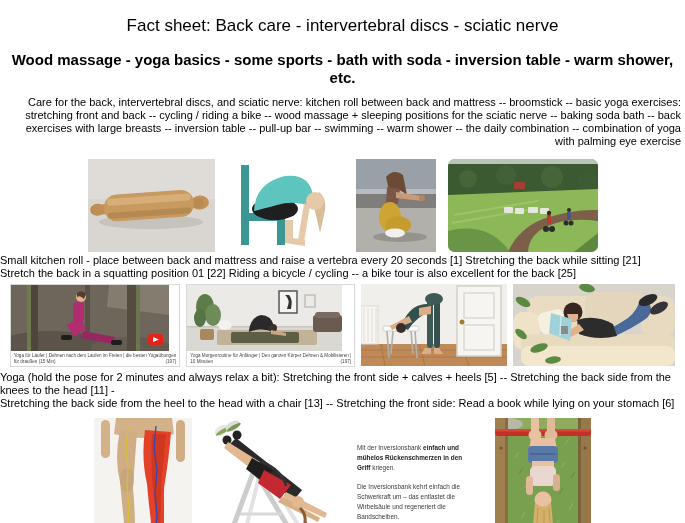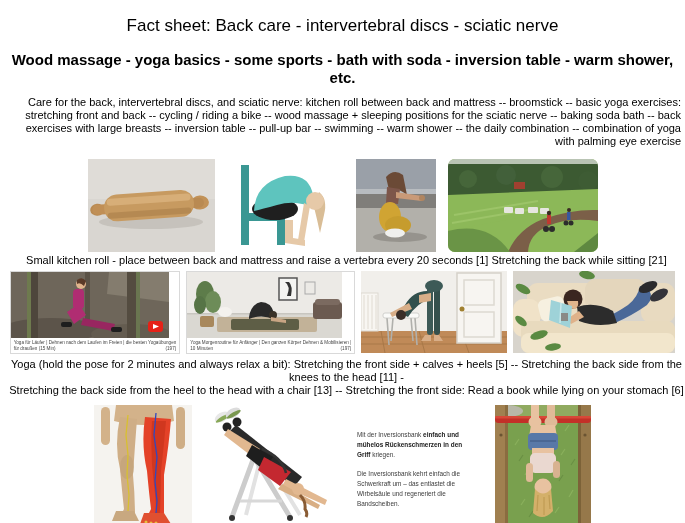--- a/index.html
+++ b/index.html
@@ -7,21 +7,21 @@
     width:685px;height:523px;overflow:hidden;background:#fff;position:relative;
     font-family:"Liberation Sans",sans-serif;color:#111;
   }
   .title{font-size:17px;line-height:20px;text-align:center;padding-top:16px;color:#000;}
   .subtitle{font-size:15px;line-height:18px;text-align:center;margin-top:15px;color:#000;font-weight:bold;}
   .intro{font-size:11px;line-height:13px;margin:9px 4px 0 5px;text-align:right;color:#000;}
   .imgrow{display:flex;justify-content:center;align-items:flex-start;}
   .row1{margin-top:11px;gap:12px;}
   .row2{margin-top:4px;gap:6px;}
   .row3{margin-top:8px;align-items:flex-start;}
-  .cap{font-size:11px;line-height:13px;text-align:center;color:#000;margin-left:8px;}
+  .cap{font-size:11px;line-height:13px;text-align:left;color:#000;}
   .cap1{margin-top:2px;}
   .cap2{margin-top:4px;}
   .cap3{margin-top:3px;}
   figure{margin:0;padding:0;}
   .ph{display:block;}
   .rounded{border-radius:7px;overflow:hidden;}
   .vcard{border:1px solid #d9d9d9;background:#fff;}
   .vcap{padding:2px 3px 1px 3px;background:#fff;}
   .vcap .l1{font-size:4.6px;line-height:6px;color:#444;white-space:nowrap;overflow:hidden;}
   .vcap .l2{font-size:4.6px;line-height:6px;color:#444;display:flex;justify-content:space-between;}
@@ -115,20 +115,21 @@
           <circle cx="118" cy="64" r="2.5" fill="#2c2c2c"></circle>
             <circle cx="123" cy="64" r="2.5" fill="#2c2c2c"></circle>
           <rect x="119" y="53" width="3.5" height="8" fill="#3858a0"></rect>
             <circle cx="121" cy="51" r="2" fill="#3a2c22"></circle>
         </g>
       </svg>
     </figure>
   </div>
 
   <div class="cap cap1">Small kitchen roll - place between back and mattress and raise a vertebra every 20 seconds [1] Stretching the back while sitting [21]</div>
+  <div class="cap">Stretch the back in a squatting position 01 [22] Riding a bicycle / cycling -- a bike tour is also excellent for the back [25]</div>
 
   <div class="imgrow row2">
 
     <figure class="vcard">
       <svg class="ph" width="158" height="66" viewBox="0 0 158 66">
         <rect width="158" height="66" fill="#6e665a"></rect>
         <path d="M98,0 L158,0 L158,30 L96,22 Z" fill="#847c6e"></path>
         <ellipse cx="40" cy="58" rx="50" ry="12" fill="#5c544a"></ellipse>
         <ellipse cx="120" cy="62" rx="40" ry="10" fill="#645c50"></ellipse>
         <rect x="16" width="11" height="66" fill="#4e463c"></rect>

